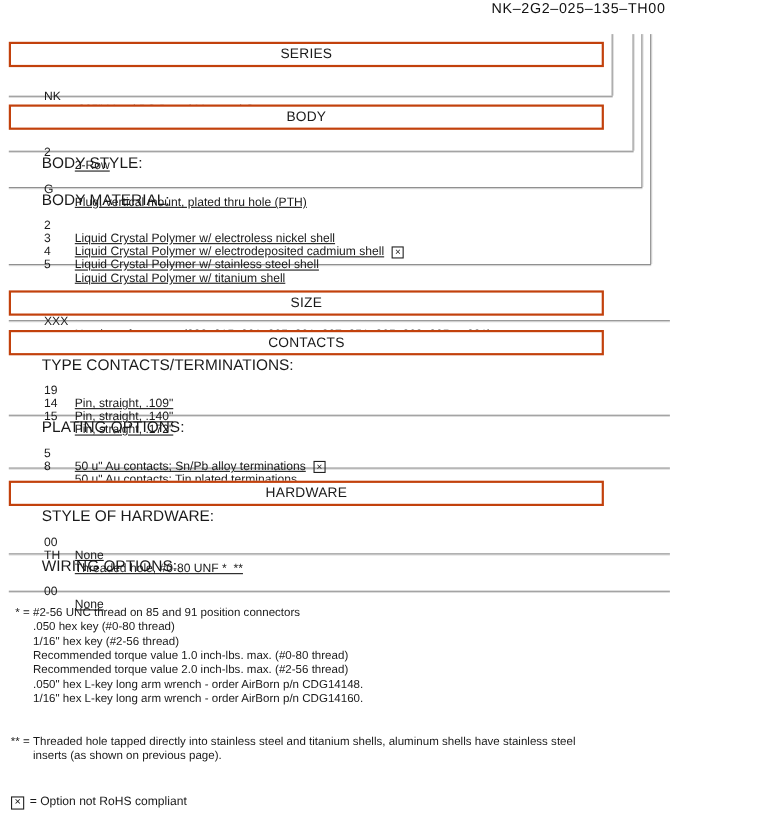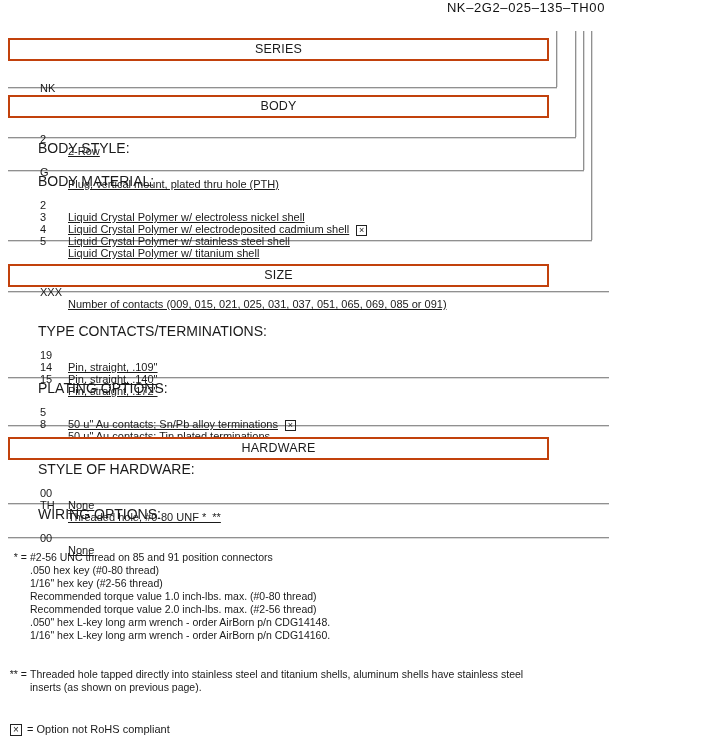--- a/index.html
+++ b/index.html
@@ -108,20 +108,23 @@
   </div>
 
   <div class="secbox" style="top:264px">
     <span>SIZE</span>
   </div>
   <div class="row" style="top:274px">
     <span class="code">XXX</span>
     <span class="desc">Number of contacts (009, 015, 021, 025, 031, 037, 051, 065, 069, 085 or 091)</span>
   </div>
 
+  <div class="secbox" style="top:300px">
+    <span>CONTACTS</span>
+  </div>
   <div class="glabel" style="top:325px">TYPE CONTACTS/TERMINATIONS:</div>
   <div class="row" style="top:337px">
     <span class="code">19</span>
     <span class="desc">Pin, straight, .109"</span>
   </div>
   <div class="row" style="top:349px">
     <span class="code">14</span>
     <span class="desc">Pin, straight, .140"</span>
   </div>
   <div class="row" style="top:361px">

